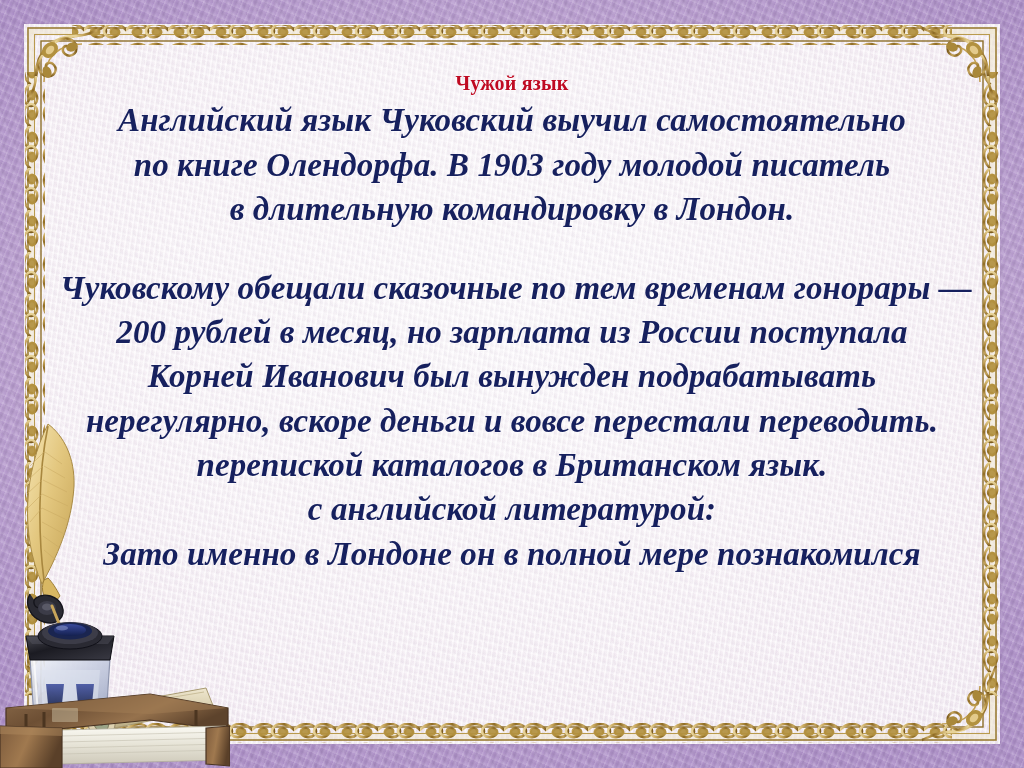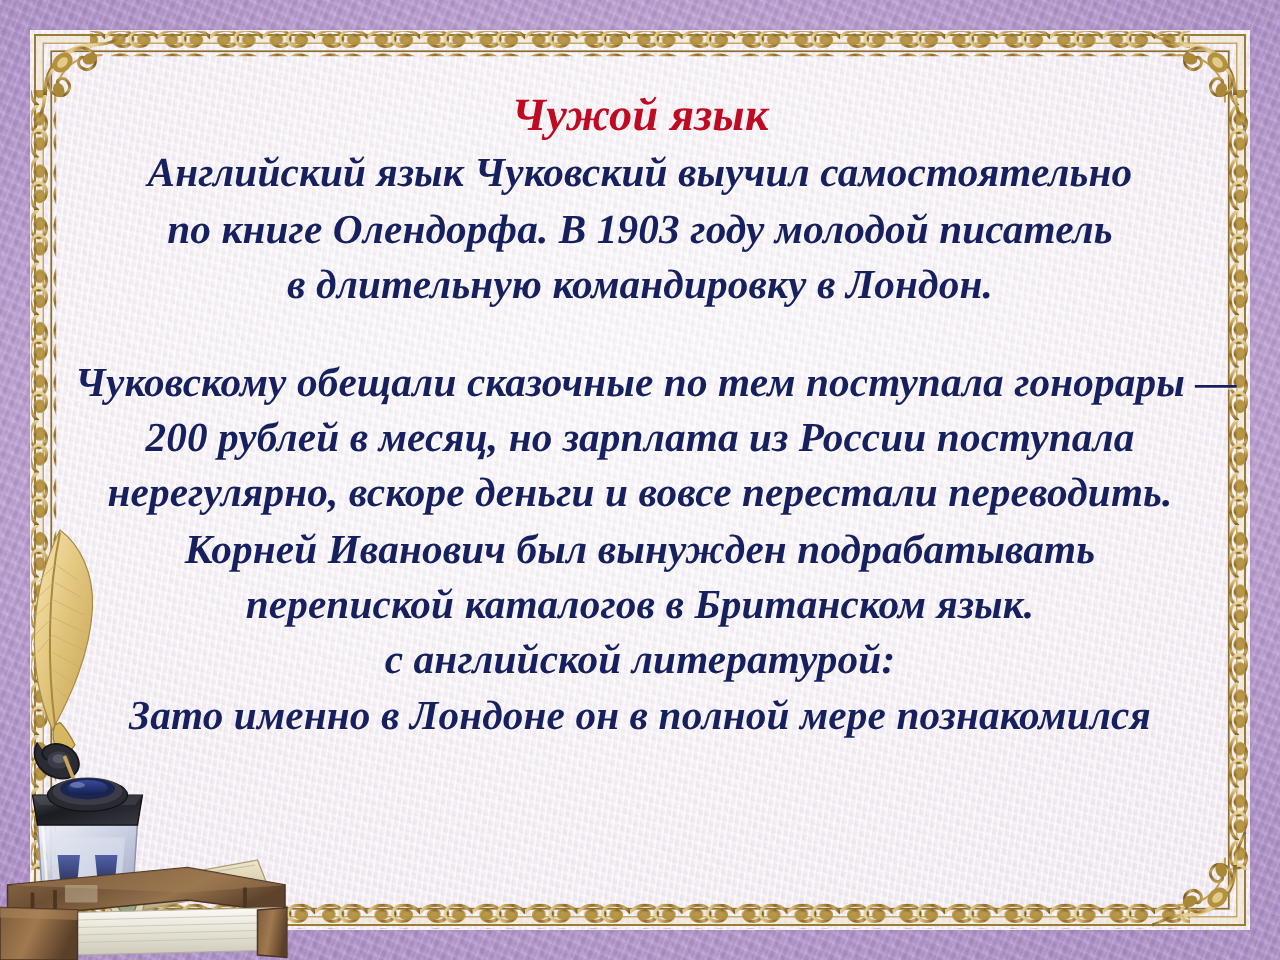--- a/index.html
+++ b/index.html
@@ -72,23 +72,22 @@
   .content {
     position: absolute;
     left: 60px;
     top: 72px;
     width: 904px;
     text-align: center;
   }
 
   .slide-title {
     color: #bf0a22;
-    font-size: 37px;
+    font-size: 20px;
     font-weight: bold;
-    font-style: italic;
     line-height: 1.12;
     letter-spacing: 0.2px;
     margin: 0 0 4px 0;
     text-shadow: 0 1px 0 rgba(255,255,255,0.7);
   }
 
   .para {
     color: #16205e;
     font-size: 33px;
     font-weight: bold;
@@ -356,24 +355,24 @@
 
     <p class="para">
       <span class="ln">Английский язык Чуковский выучил самостоятельно</span>
       <span class="ln">по книге Олендорфа. В 1903 году молодой писатель</span>
       <span class="ln">в длительную командировку в Лондон.</span>
     </p>
 
     <div class="para-gap"></div>
 
     <p class="para">
-      <span class="ln">Чуковскому обещали сказочные по тем поступала гонорары —</span>
+      <span class="ln">Чуковскому обещали сказочные по тем временам гонорары —</span>
       <span class="ln">200 рублей в месяц, но зарплата из России поступала</span>
+      <span class="ln">Корней Иванович был вынужден подрабатывать</span>
       <span class="ln">нерегулярно, вскоре деньги и вовсе перестали переводить.</span>
-      <span class="ln">Корней Иванович был вынужден подрабатывать</span>
       <span class="ln">перепиской каталогов в Британском язык.</span>
       <span class="ln">с английской литературой:</span>
       <span class="ln">Зато именно в Лондоне он в полной мере познакомился</span>
     </p>
 
   </div>
 
 </div>
 
 </body></html>

